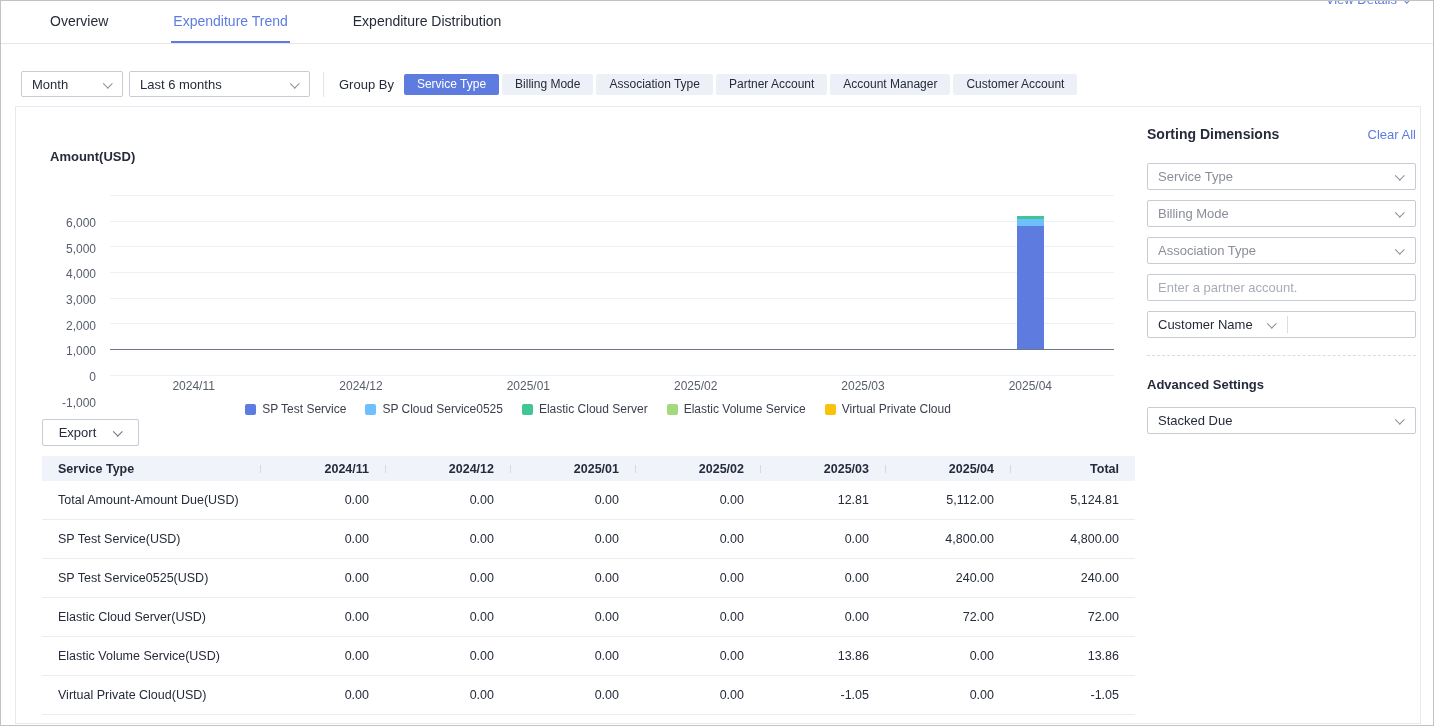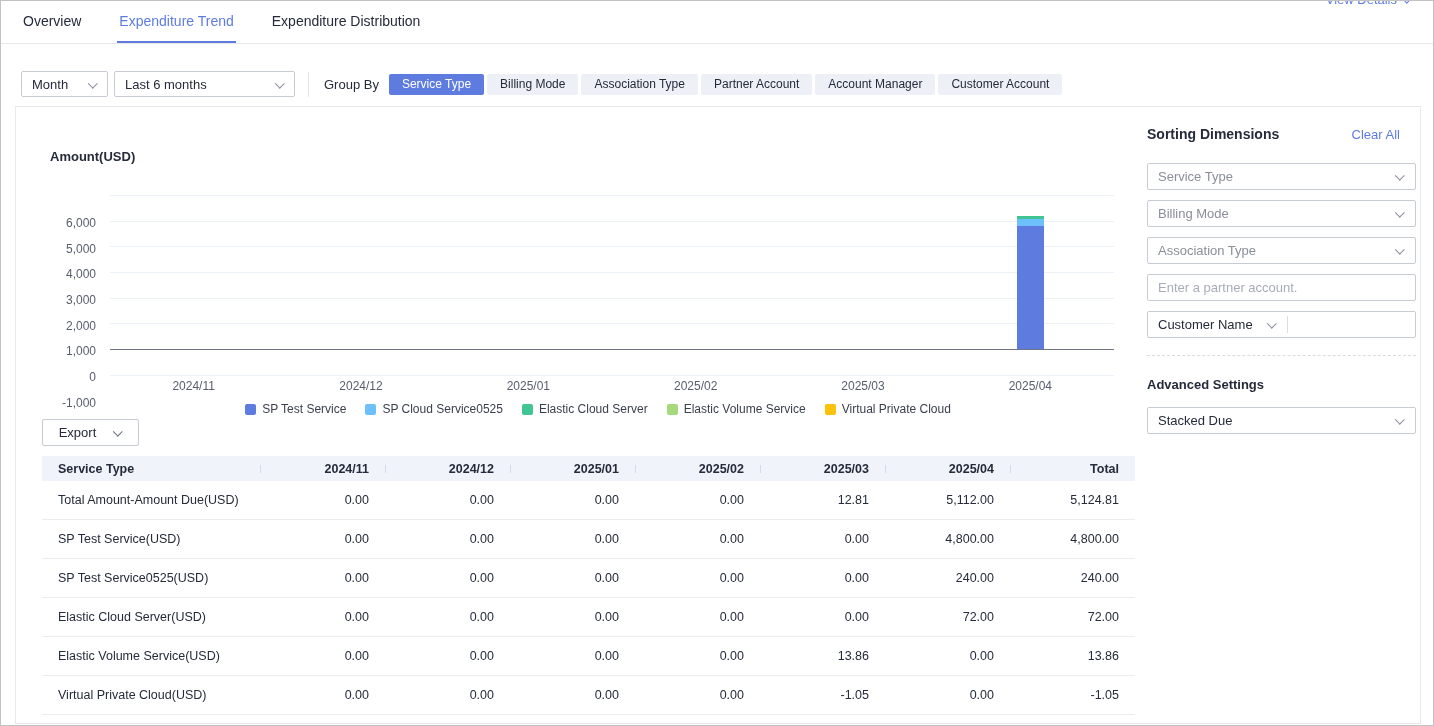--- a/index.html
+++ b/index.html
@@ -10,21 +10,21 @@
     font-family: "Liberation Sans", sans-serif;
   }
   .chev { display: inline-block; width: 7px; height: 7px; border-left: 1.5px solid currentColor;
           border-bottom: 1.5px solid currentColor; transform: rotate(-45deg) translateY(-1px); }
   
   .view-details { position: absolute; top: -9px; right: 22px; z-index: 6; color: #5e7ce0;
     font-size: 13px; display: flex; align-items: center; gap: 7px; cursor: pointer; }
   
   .tabbar { height: 43px; border-bottom: 1px solid #e7e7e7; display: flex; align-items: stretch; padding-left: 20px; }
   .tab { font-size: 14px; margin-right: 34px; display: flex; align-items: center; padding: 0 2px;
-         border-bottom: 2px solid transparent; cursor: pointer; color: #252b3a; }
+         border-bottom: 2px solid transparent; cursor: pointer; color: #252b3a; margin-left: 27px; }
   .tab.active { color: #5e7ce0; border-bottom-color: #5e7ce0; }
   
   .filterbar { display: flex; align-items: center; padding: 18px 0 0 20px; height: 62px; }
   .sel { height: 26px; border: 1px solid #c7cbd4; border-radius: 2px; display: flex; align-items: center;
          justify-content: space-between; padding: 0 10px; font-size: 13px; background: #fff; cursor: pointer; color: #252b3a; }
   .sel .chev { color: #8a8e99; }
   .vdiv { width: 1px; height: 25px; background: #e3e5ea; margin: 0 15px 0 13px; }
   .gb-label { font-size: 13px; margin-right: 10px; }
   .pill { height: 21px; display: inline-flex; align-items: center; padding: 0 13px; font-size: 12px;
           background: #eef0f7; color: #252b3a; margin-right: 3px; cursor: pointer; border-radius: 2px; white-space: nowrap; }
@@ -57,21 +57,21 @@
   .thead, .trow { display: grid; grid-template-columns: 218px repeat(7, 1fr); align-items: center; }
   .thead { background: #f0f3fa; height: 25px; }
   .th { font-size: 12.5px; font-weight: bold; color: #252b3a; text-align: right; padding-right: 16px; position: relative; }
   .th:first-child { text-align: left; padding-left: 16px; }
   .th + .th::before { content: ''; position: absolute; left: 0; top: 3px; bottom: 3px; width: 1px; background: #d3d9e6; }
   .trow { height: 39px; border-bottom: 1px solid #ececec; }
   .td { font-size: 12.5px; color: #252b3a; text-align: right; padding-right: 16px; }
   .td:first-child { text-align: left; padding-left: 16px; }
   
   .sorting { position: absolute; left: 1131px; top: 0; width: 269px; }
-  .sort-head { display: flex; justify-content: space-between; align-items: flex-end; margin: 19px 16px 21px 0; }
+  .sort-head { display: flex; justify-content: space-between; align-items: flex-end; margin: 19px 0 21px 0; }
   .sort-title { font-size: 14px; font-weight: bold; }
   .clear-all { font-size: 13px; color: #5e7ce0; cursor: pointer; }
   .field { height: 27px; border: 1px solid #c7cbd4; border-radius: 2px; margin-bottom: 10px;
            display: flex; align-items: center; background: #fff; cursor: pointer; }
   .field .lbl { flex: 1; padding-left: 10px; font-size: 13px; color: #8a8e99; }
   .field .lbl.dark { color: #252b3a; }
   .field .chev { margin-right: 11px; color: #8a8e99; flex: none; }
   .fld-input { flex: 1; min-width: 0; border: none; outline: none; background: transparent;
                padding-left: 10px; font-size: 13px; color: #252b3a; font-family: "Liberation Sans", sans-serif; }
   .fld-input::placeholder { color: #a8acb8; }
@@ -91,21 +91,21 @@
     <span class="chev"></span>
   </div>
 
   <div class="tabbar" id="tabbar">
       <div class="tab">Overview</div>
       <div class="tab active">Expenditure Trend</div>
       <div class="tab">Expenditure Distribution</div>
     </div>
 
   <div class="filterbar">
-    <div class="sel" style="width:87px">
+    <div class="sel" style="width:102px">
       <span>Month</span>
       <span class="chev"></span>
     </div>
     <div class="sel" style="width:181px;margin-left:6px">
       <span>Last 6 months</span>
       <span class="chev"></span>
     </div>
     <div class="vdiv"></div>
     <span class="gb-label">Group By</span>
     <div id="groupby" style="display:flex">

